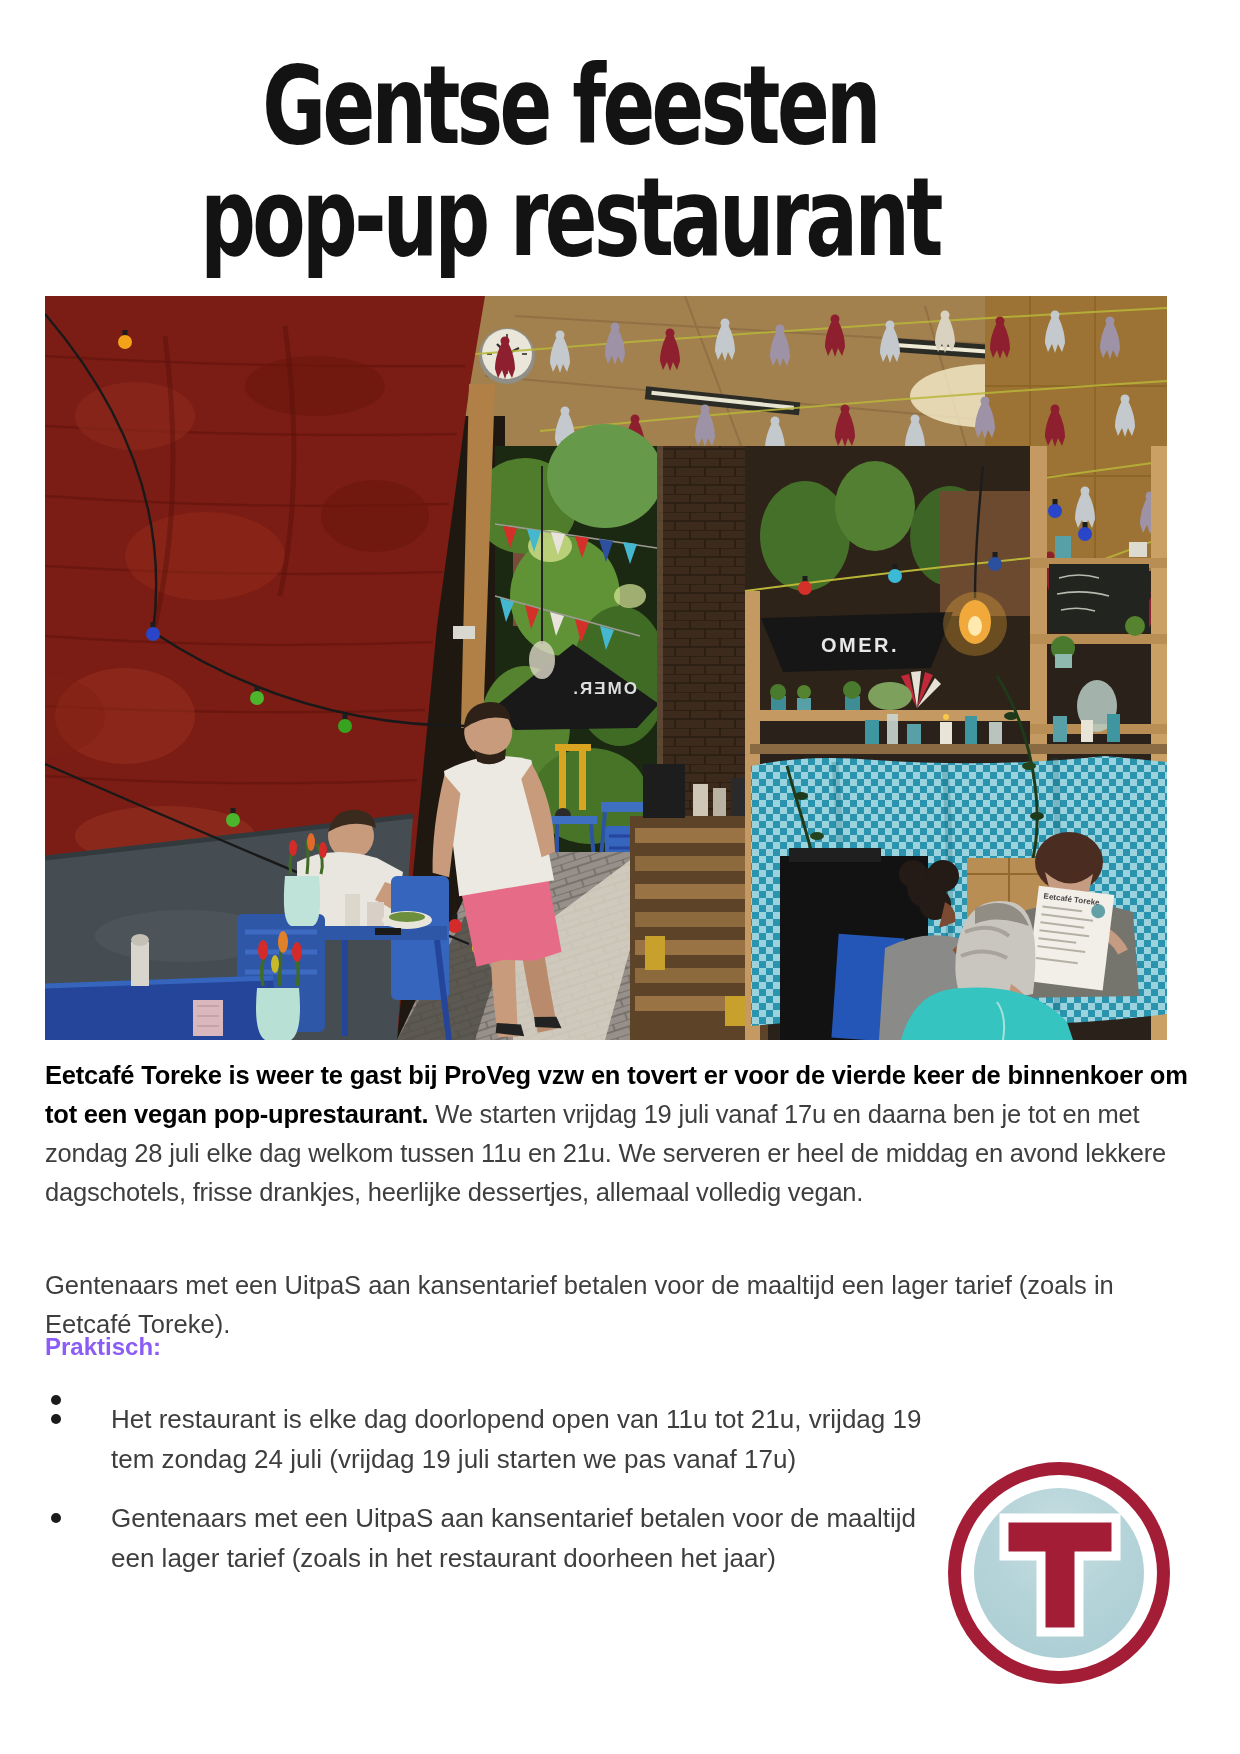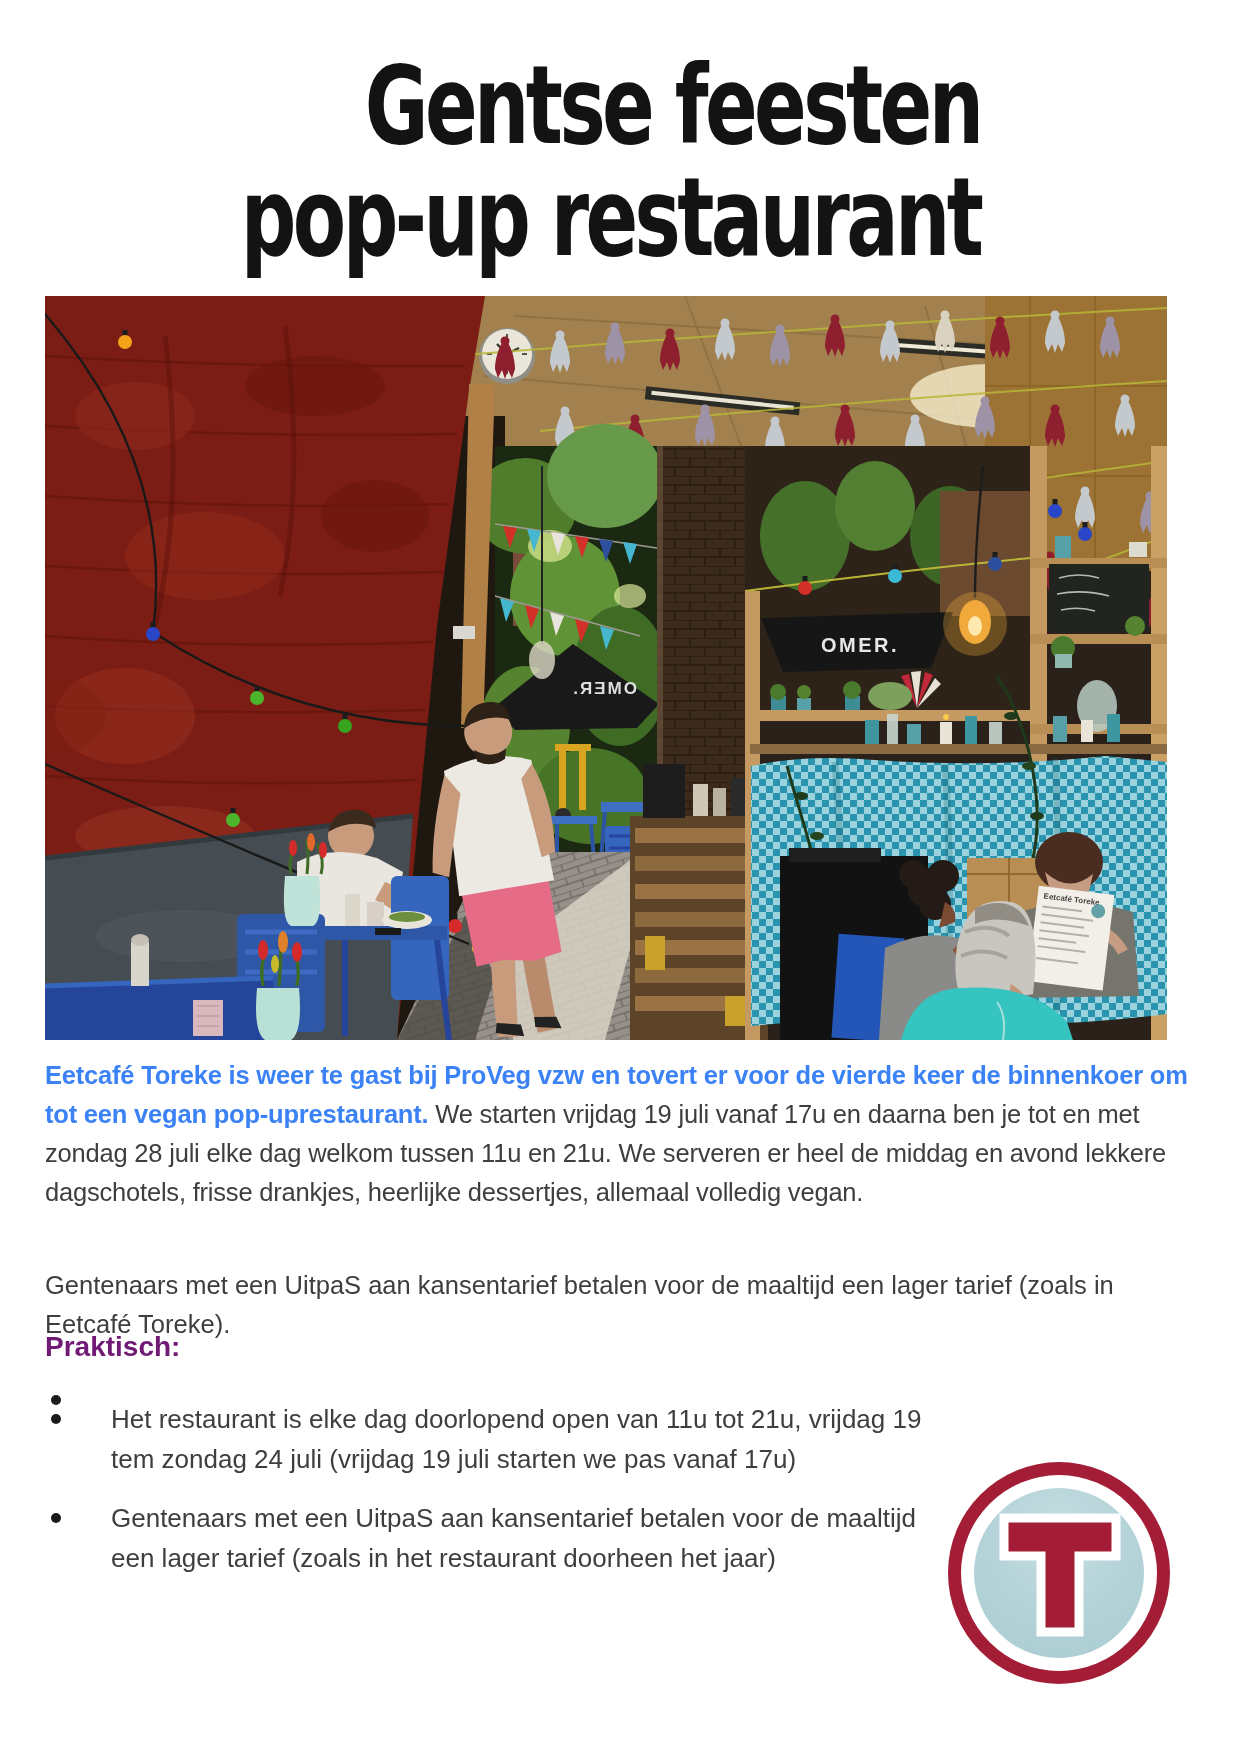--- a/index.html
+++ b/index.html
@@ -1,32 +1,32 @@
 <!DOCTYPE html>
 <html><head>
 <meta charset="utf-8">
 <style>
   html,body{margin:0;padding:0;background:#ffffff;}
   .page{position:relative;width:1240px;height:1754px;background:#ffffff;overflow:hidden;
         font-family:"Liberation Sans", sans-serif;color:#3e3e3e;}
   
-  .title{position:absolute;top:50px;left:0;width:1140px;text-align:right;color:#131313;}
+  .title{position:absolute;top:50px;left:0;width:1140px;text-align:center;color:#131313;}
   .title .tline{display:block;font-family:"DejaVu Sans", sans-serif;font-weight:800;
         font-size:108px;line-height:112px;letter-spacing:-5px;transform:scaleX(0.72);
         transform-origin:50% 50%;white-space:nowrap;}
   
   .photo{position:absolute;left:45px;top:296px;width:1122px;height:744px;margin:0;overflow:hidden;}
   .photo svg{display:block;}
   
   .intro{position:absolute;left:45px;top:1056px;width:1150px;font-size:25.5px;line-height:39px;
          font-weight:300;letter-spacing:-0.2px;margin:0;}
-  .intro strong{font-weight:700;color:#3b82f6;}
+  .intro strong{font-weight:700;color:#000000;}
   .para2{position:absolute;left:45px;top:1266px;width:1130px;font-size:25.5px;line-height:39px;
          font-weight:300;margin:0;}
-  .praktisch{position:absolute;left:45px;top:1330px;font-size:28px;line-height:34px;color:#701a75;
+  .praktisch{position:absolute;left:45px;top:1330px;font-size:24px;line-height:34px;color:#8b5cf6;
          font-weight:800;margin:0;font-family:"Liberation Sans", sans-serif;}
   .bullets{position:absolute;left:45px;top:1380px;width:860px;list-style:none;margin:0;padding:0;}
   .bullets li{position:relative;padding-left:66px;width:820px;font-size:26px;line-height:40px;
          font-weight:300;margin-bottom:19px;}
   .bullets li .dot{position:absolute;left:6px;top:15px;width:10px;height:10px;border-radius:50%;
          background:#1b1b1b;}
   
   .logo{position:absolute;left:948px;top:1462px;width:222px;height:222px;border-radius:50%;
         background:#a41d36;}
   .logo .white-ring{position:absolute;left:13px;top:13px;width:196px;height:196px;border-radius:50%;

